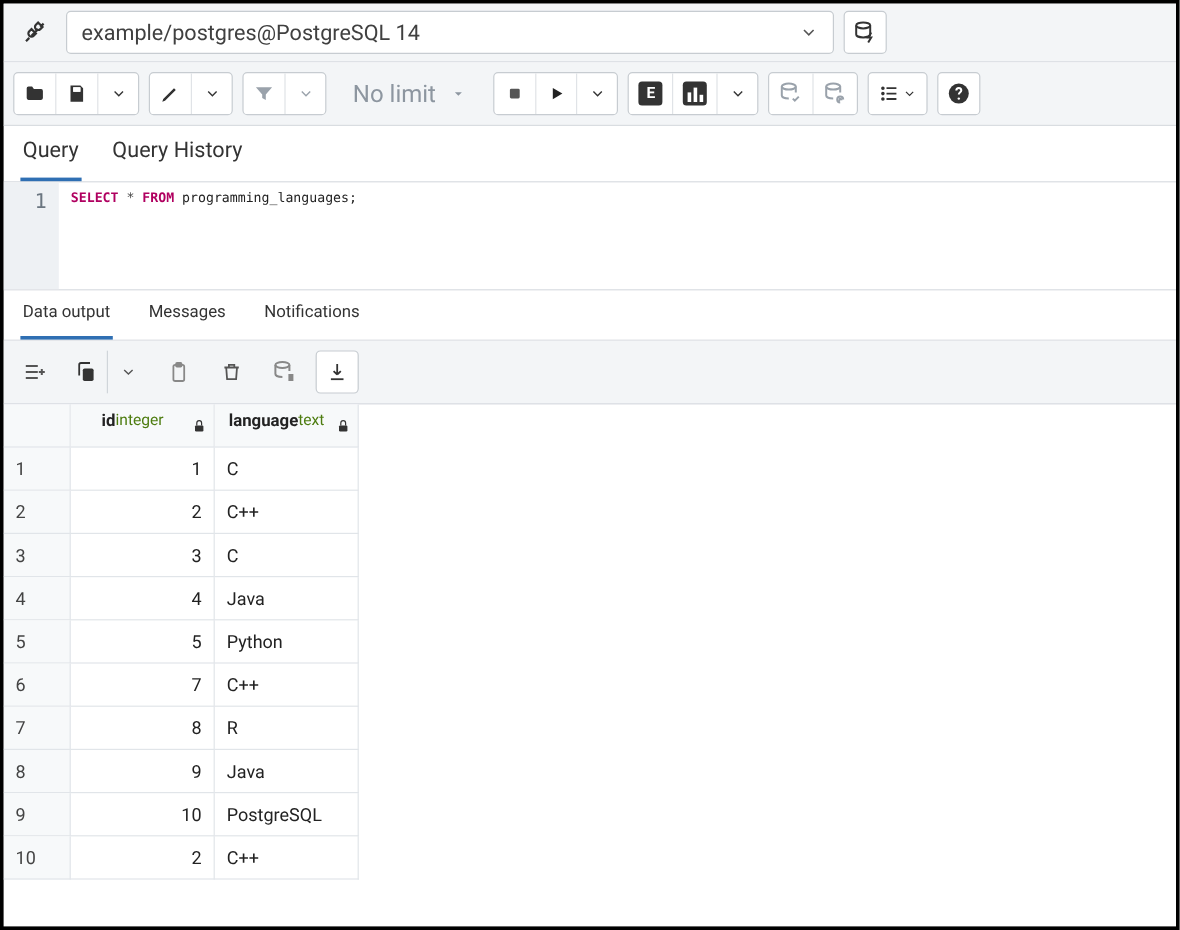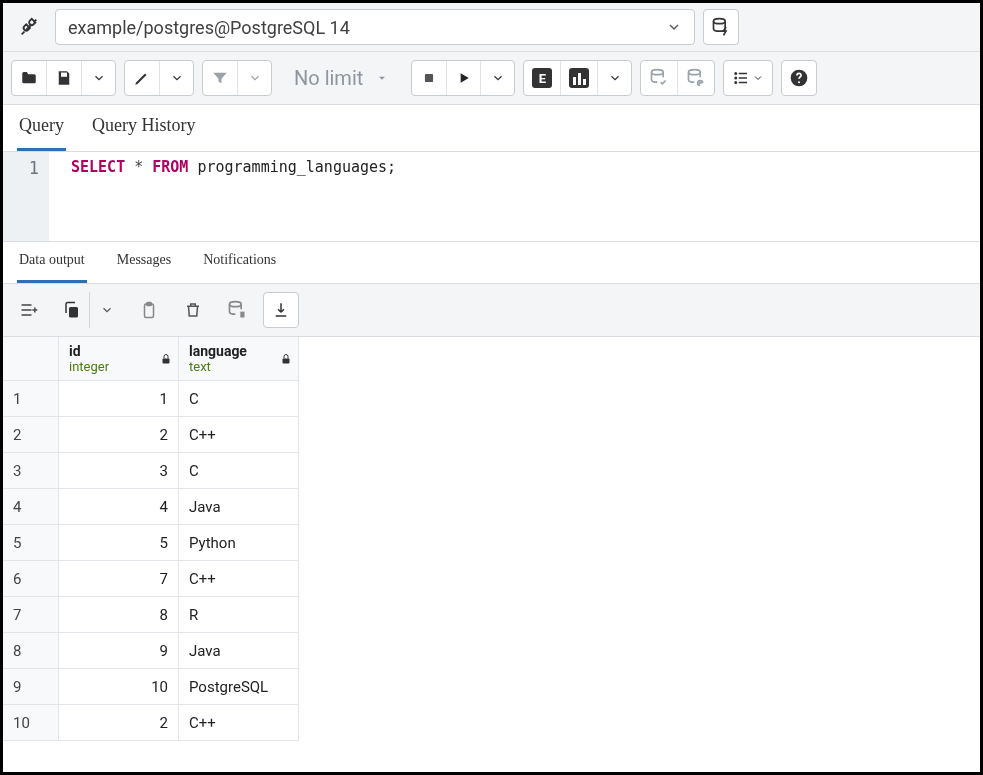--- a/index.html
+++ b/index.html
@@ -94,43 +94,42 @@
     gap: 24px;
     padding: 0 14px;
     font-size: 18px;
     color: #333;
     border-bottom: 1px solid #d9dde1;
   }
   .tab {
     padding: 10px 2px 12px;
     cursor: pointer;
     border-bottom: 3px solid transparent;
-    font-family: Liberation Serif, serif;
   }
   .tab.active { border-bottom-color: #2f6fb3; }
   .editor {
     display: flex;
     min-height: 90px;
     border-bottom: 1px solid #d9dde1;
   }
   .gutter {
     width: 46px;
     background: #eef1f4;
     color: #6b7680;
     text-align: right;
     padding: 6px 10px 0 0;
     font-family: "Menlo","Consolas",monospace;
     font-size: 17px;
     user-select: none;
   }
   .code {
     flex: 1;
-    padding: 6px 22px;
+    padding: 6px 10px;
     font-family: "Menlo","Consolas",monospace;
-    font-size: 15px;
+    font-size: 11px;
     white-space: pre;
   }
   .kw { color: #b00060; font-weight: 600; }
   .op { color: #444; }
   .res-tabs {
     display: flex;
     gap: 28px;
     padding: 0 14px;
     font-size: 14px;
     color: #333;
@@ -156,21 +155,21 @@
     border-bottom: 1px solid #e1e5e9;
     padding: 8px 10px;
     min-height: 36px;
     display: flex;
     align-items: center;
   }
   .grid .hd {
     background: #f7f9fa;
     font-weight: 400;
     position: relative;
-    flex-direction: column;
+    flex-direction: row;
     align-items: flex-start;
     justify-content: center;
     padding: 6px 26px 6px 10px;
   }
   .grid .hd .col-name { font-weight: 700; font-size: 14px; }
   .grid .hd .col-type { color: #4d7c0f; font-size: 13px; }
   .grid .hd .lock {
     position: absolute; right: 6px; top: 50%; transform: translateY(-50%);
     color: #333;
   }

